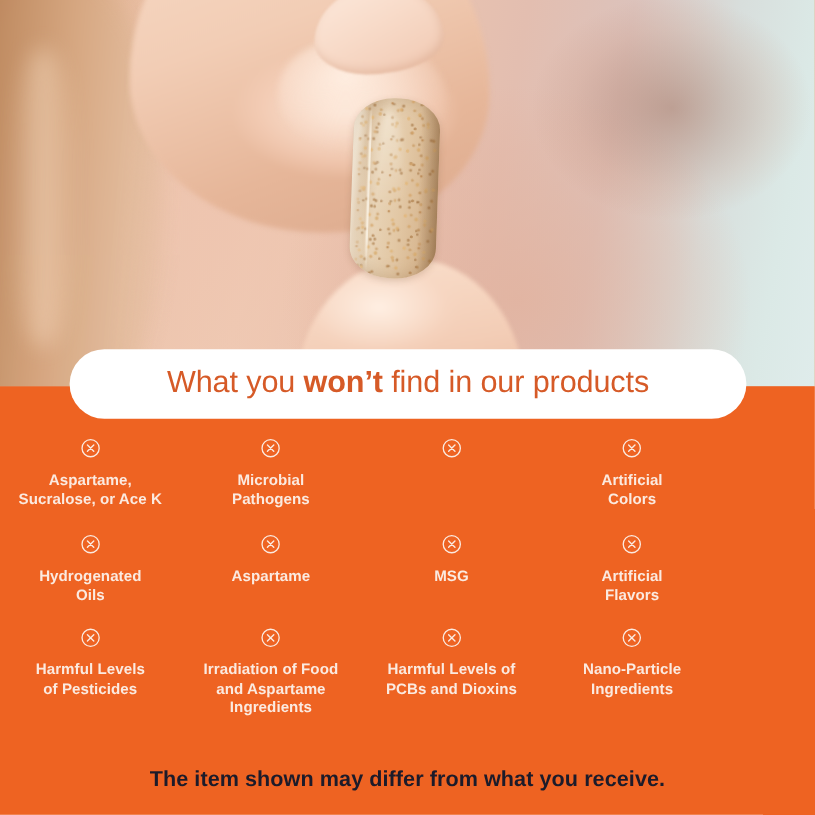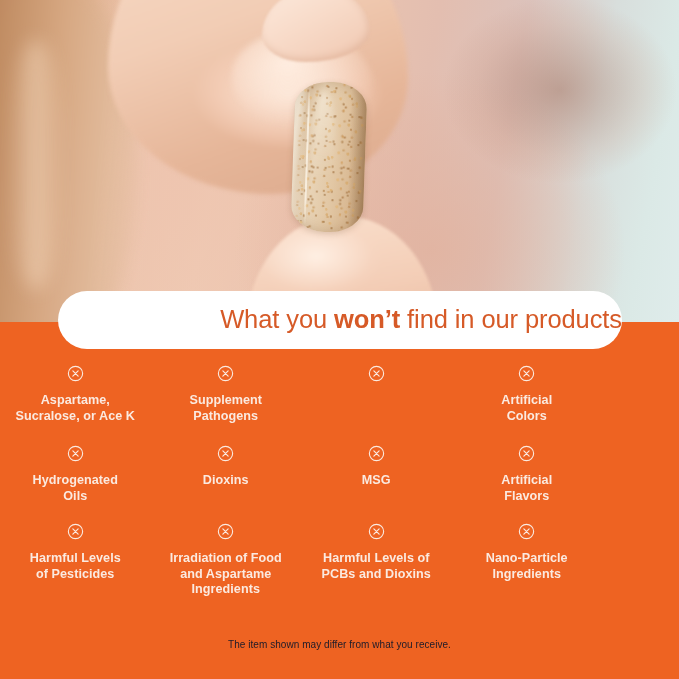--- a/index.html
+++ b/index.html
@@ -210,21 +210,21 @@
   .headline-pill {
     position: absolute;
     left: 58px;
     top: 291px;
     width: 564px;
     height: 58px;
     background: #ffffff;
     border-radius: 29px;
     display: flex;
     align-items: center;
-    justify-content: flex-end;
+    justify-content: center;
     z-index: 5;
   }
   .headline {
     font-size: 25.5px;
     line-height: 1;
     color: #D65A27;
     letter-spacing: -0.1px;
     white-space: nowrap;
     font-weight: 400;
   }
@@ -273,24 +273,24 @@
     white-space: pre-line;
   }
 
   
   .disclaimer {
     position: absolute;
     left: 0;
     top: 639px;
     width: 679px;
     text-align: center;
-    font-size: 10px;
+    font-size: 18px;
     color: #1C1B2A;
     letter-spacing: 0.05px;
-    font-weight: 400;
+    font-weight: 700;
   }
 </style>
 </head>
 <body>
 
 <div id="page">
 
   <div class="photo">
     <div class="photo-bg"></div>
     <div class="finger-left"></div>
@@ -327,21 +327,21 @@
         <span class="cell-label">Aspartame,
 Sucralose, or Ace K</span>
       </div>
       <div class="cell">
         <span class="x-icon">
           <svg viewBox="0 0 20 20" width="17" height="17" aria-hidden="true">
             <circle cx="10" cy="10" r="8.4" fill="none" stroke="#FBEAE0" stroke-width="1.3"></circle>
             <path d="M6.9 6.9 L13.1 13.1 M13.1 6.9 L6.9 13.1" stroke="#FBEAE0" stroke-width="1.4" stroke-linecap="round"></path>
           </svg>
         </span>
-        <span class="cell-label">Supplement
+        <span class="cell-label">Microbial
 Pathogens</span>
       </div>
       <div class="cell">
         <span class="x-icon">
           <svg viewBox="0 0 20 20" width="17" height="17" aria-hidden="true">
             <circle cx="10" cy="10" r="8.4" fill="none" stroke="#FBEAE0" stroke-width="1.3"></circle>
             <path d="M6.9 6.9 L13.1 13.1 M13.1 6.9 L6.9 13.1" stroke="#FBEAE0" stroke-width="1.4" stroke-linecap="round"></path>
           </svg>
         </span>
       </div>
@@ -368,21 +368,21 @@
         <span class="cell-label">Hydrogenated
 Oils</span>
       </div>
       <div class="cell">
         <span class="x-icon">
           <svg viewBox="0 0 20 20" width="17" height="17" aria-hidden="true">
             <circle cx="10" cy="10" r="8.4" fill="none" stroke="#FBEAE0" stroke-width="1.3"></circle>
             <path d="M6.9 6.9 L13.1 13.1 M13.1 6.9 L6.9 13.1" stroke="#FBEAE0" stroke-width="1.4" stroke-linecap="round"></path>
           </svg>
         </span>
-        <span class="cell-label">Dioxins</span>
+        <span class="cell-label">Aspartame</span>
       </div>
       <div class="cell">
         <span class="x-icon">
           <svg viewBox="0 0 20 20" width="17" height="17" aria-hidden="true">
             <circle cx="10" cy="10" r="8.4" fill="none" stroke="#FBEAE0" stroke-width="1.3"></circle>
             <path d="M6.9 6.9 L13.1 13.1 M13.1 6.9 L6.9 13.1" stroke="#FBEAE0" stroke-width="1.4" stroke-linecap="round"></path>
           </svg>
         </span>
         <span class="cell-label">MSG</span>
       </div>

